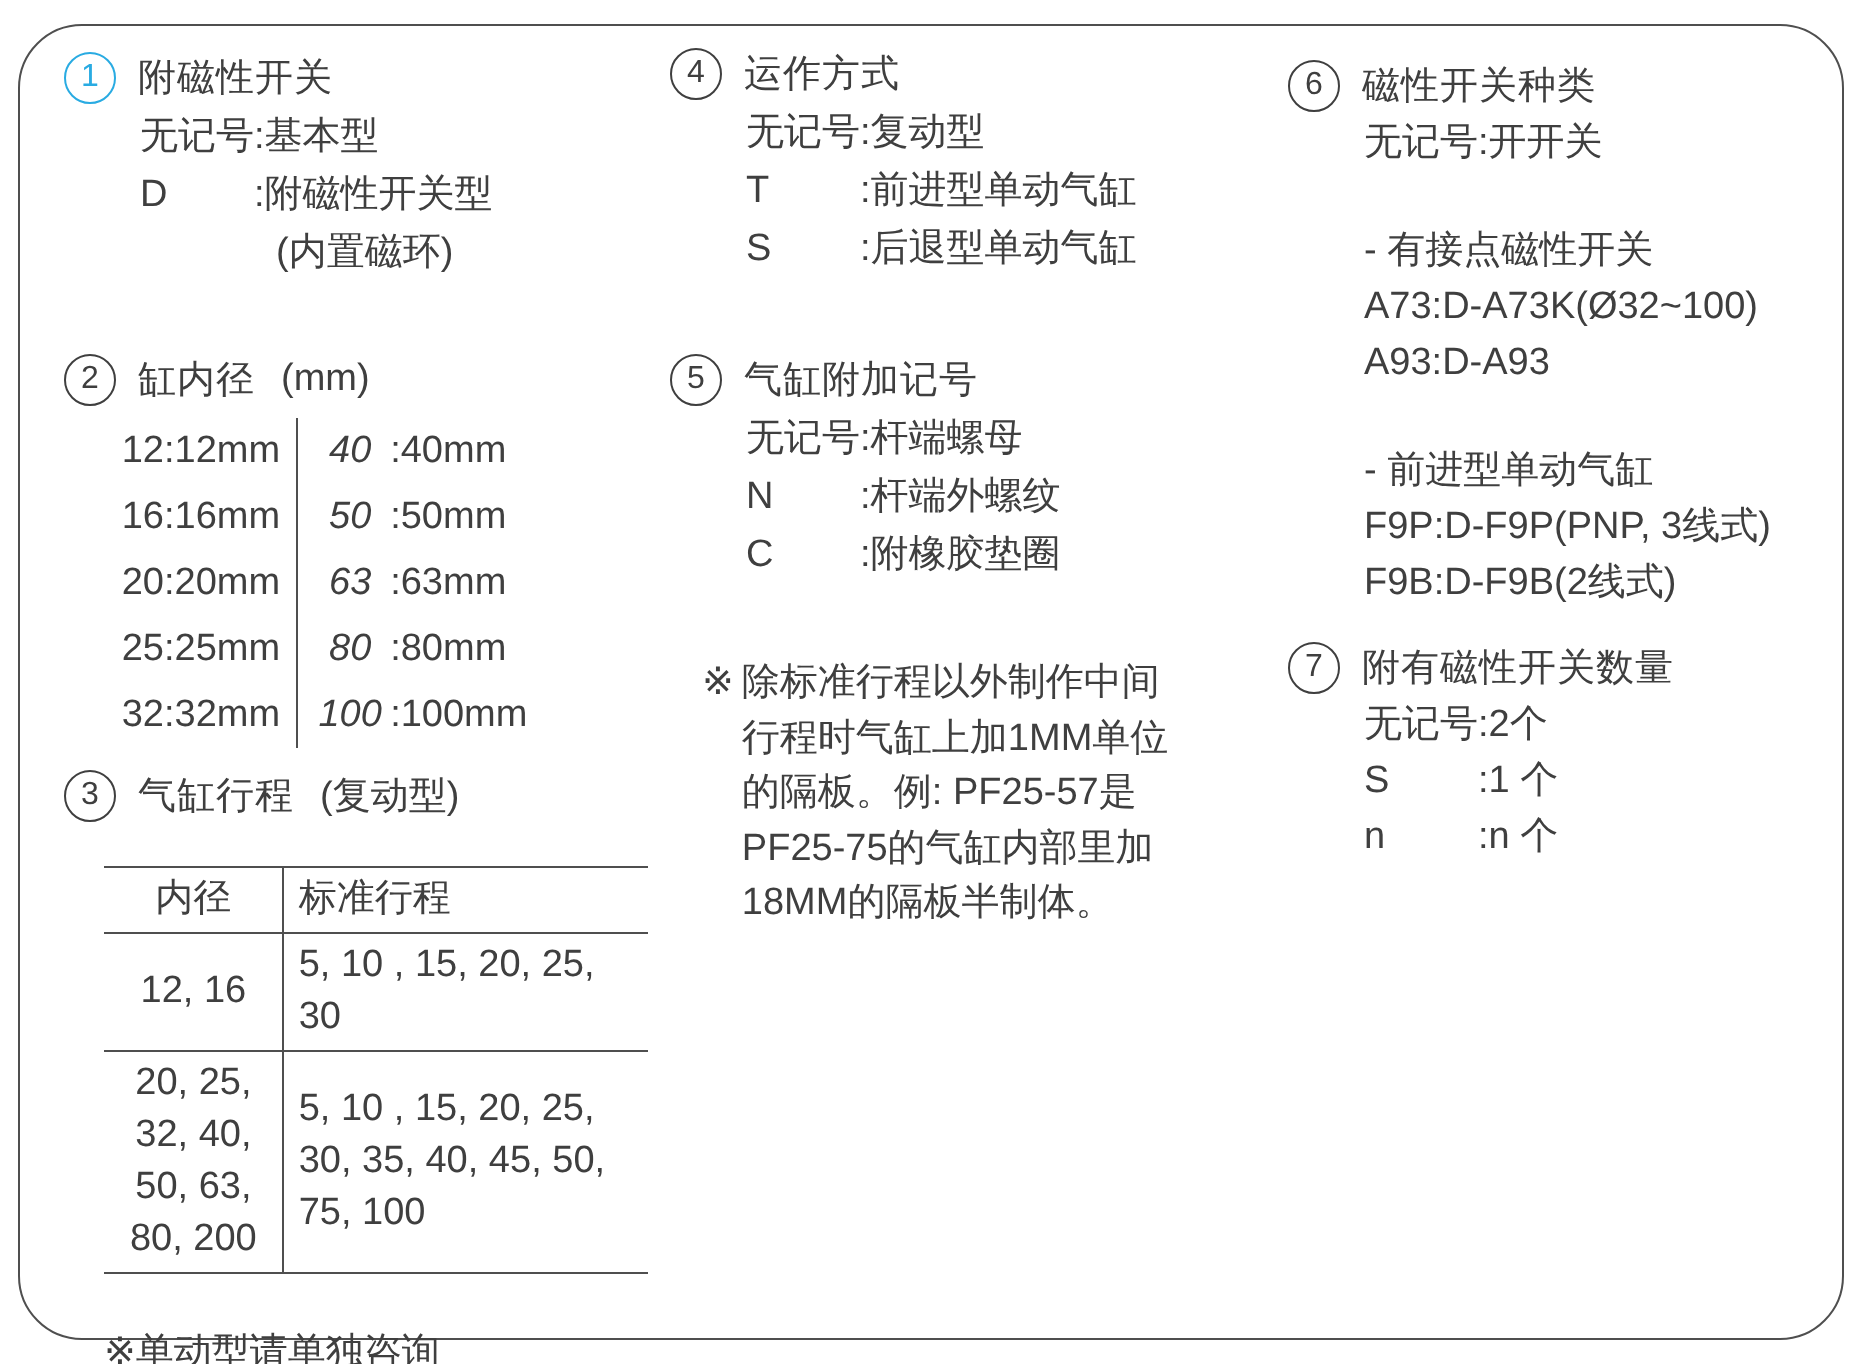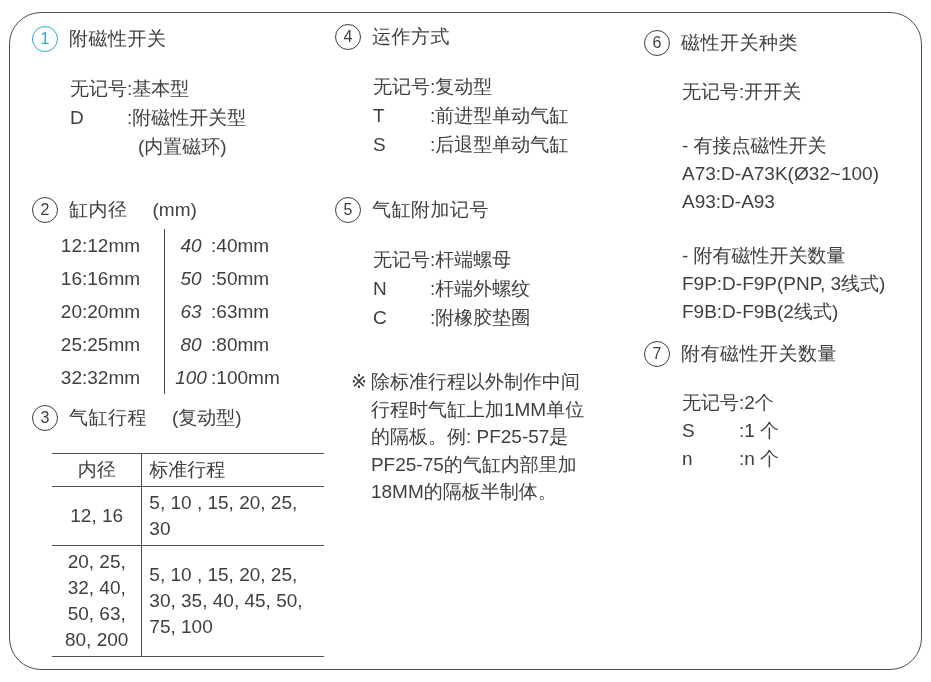--- a/index.html
+++ b/index.html
@@ -18,29 +18,29 @@
   .col3{left:644px;top:28px;width:282px;}
 
   .sec-head{display:flex;align-items:center;gap:11px;height:30px;}
   .circ{
     flex:0 0 auto;width:26px;height:26px;border-radius:50%;
     border:1.6px solid #3f3f3f;display:inline-flex;align-items:center;justify-content:center;
     font-size:16px;line-height:1;box-sizing:border-box;
   }
   .circ.blue{border-color:#29ABE2;color:#29ABE2;}
   .sec-title{letter-spacing:.5px;}
-  .sec-sub{margin-left:14px;}
-  .body{padding-left:38px;line-height:29px;margin-top:20px;}
+  .sec-sub{margin-left:2px;}
+  .body{padding-left:38px;line-height:29px;}
   .kv .key{display:inline-block;width:57px;}
   .subnote{margin-left:68px;}
 
   
   .bore-wrap{display:flex;padding-left:22px;margin-top:4px;line-height:33px;}
   .bore-col{display:flex;flex-direction:column;}
-  .bore-col.left{padding-right:24px;border-right:1.5px solid #4f4f4f;}
+  .bore-col.left{padding-right:8px;border-right:1.5px solid #4f4f4f;}
   .bore-col.right{padding-left:6px;}
   .bore-item{display:flex;}
   .bore-col.left .bn{width:28px;text-align:right;}
   .bore-col.right .bn{width:40px;text-align:center;font-style:italic;}
 
   
   .stroke-table{border-collapse:collapse;margin:20px 0 0 20px;line-height:26px;}
   .stroke-table th,.stroke-table td{
     font-weight:normal;border-bottom:1.5px solid #4f4f4f;padding:3px 4px;
   }
@@ -221,21 +221,21 @@
         <span class="circ">6</span>
         <span class="sec-title">磁性开关种类</span>
       </div>
       <div class="body line28">
         <div>无记号:开开关</div>
         <div class="gap26"></div>
         <div>- 有接点磁性开关</div>
         <div>A73:D-A73K(Ø32~100)</div>
         <div>A93:D-A93</div>
         <div class="gap26"></div>
-        <div>- 附有磁性开关数量</div>
+        <div>- 前进型单动气缸</div>
         <div>F9P:D-F9P(PNP, 3线式)</div>
         <div>F9B:D-F9B(2线式)</div>
       </div>
     </section>
 
     <section class="mt-s7">
       <div class="sec-head">
         <span class="circ">7</span>
         <span class="sec-title">附有磁性开关数量</span>
       </div>

